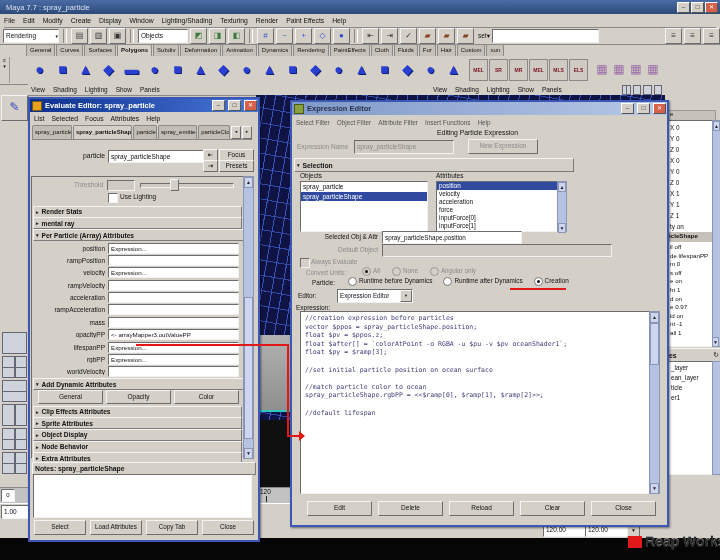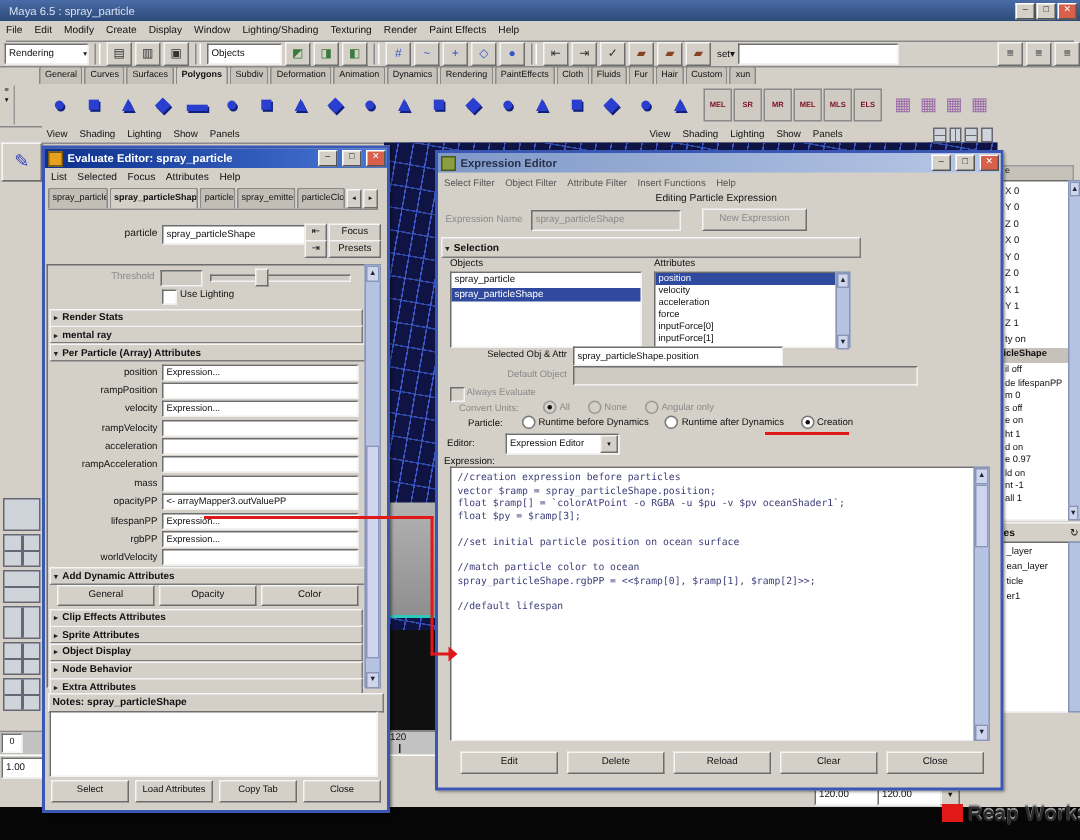--- a/index.html
+++ b/index.html
@@ -77,21 +77,21 @@
   .lyrow{height:10px;line-height:10px;font-size:6.3px;white-space:nowrap;overflow:hidden;padding-left:3px}
   .pbtn{width:10px;height:15px;background:#4a4a4a;border:1px solid #222;color:#ddd;font-size:4.5px;
         line-height:14px;text-align:center;overflow:hidden}
 </style>
 </head>
 <body>
 
 <div id="root">
 
   <div class="a" style="left:0;top:0;width:720px;height:14px;background:linear-gradient(#4a6ba6,#2c4a78);display:flex;align-items:center">
-    <span style="font-size:7.5px;color:#d8e2f2;padding-left:6px;flex:1;white-space:nowrap;overflow:hidden">Maya 6.5 : spray_particle</span>
+    <span style="font-size:7.5px;color:#d8e2f2;padding-left:6px;flex:1;white-space:nowrap;overflow:hidden">Maya 7.7 : spray_particle</span>
     <span class="wbtn">–</span>
     <span class="wbtn" style="margin:0 1px">□</span>
     <span class="wbtn x" style="margin-right:2px">✕</span>
   </div>
 
   <div class="a mline" style="left:4px;top:14px;width:712px;height:13px;border-bottom:1px solid #8a8a8a">
 
   <span class="mitem">File</span>
       <span class="mitem">Edit</span>
       <span class="mitem">Modify</span>
@@ -584,22 +584,23 @@
     <span class="a red" style="left:218px;top:186px;width:56px;height:2px"></span>
     <span class="a" style="left:6px;top:190px;font-size:6.4px">Editor:</span>
     <span class="a sunk" style="left:45px;top:187px;width:72px;height:12px;font-size:6.3px;line-height:12px;padding-left:2px">
       <span>Expression Editor</span>
       <span class="a btn" style="right:0;top:0;width:10px;height:10px;font-size:4px;line-height:10px">▼</span></span>
     <span class="a" style="left:4px;top:202px;font-size:6.5px">Expression:</span>
     <div class="a sunk" style="left:8px;top:209px;width:348px;height:181px"></div>
     <div class="a" style="left:13px;top:212px;width:338px">
 
     <div class="cl">//creation expression before particles</div>
-        <div class="cl">vector $ramp = spray_particleShape.position;</div>
-        <div class="cl">float $ramp[] = `colorAtPoint -o RGBA -u $pu -v $pv oceanShader1`;</div>
+        <div class="cl">vector $ppos = spray_particleShape.position;</div>
+        <div class="cl">float $pv = $ppos.z;</div>
+        <div class="cl">float $after[] = `colorAtPoint -o RGBA -u $pu -v $pv oceanShader1`;</div>
         <div class="cl">float $py = $ramp[3];</div>
         <div class="cl"></div>
         <div class="cl">//set initial particle position on ocean surface</div>
         <div class="cl"></div>
         <div class="cl">//match particle color to ocean</div>
         <div class="cl">spray_particleShape.rgbPP = &lt;&lt;$ramp[0], $ramp[1], $ramp[2]&gt;&gt;;</div>
         <div class="cl"></div>
         <div class="cl">//default lifespan</div>
       </div>
     <div class="a sbv" style="left:357px;top:209px;width:9px;height:181px">

